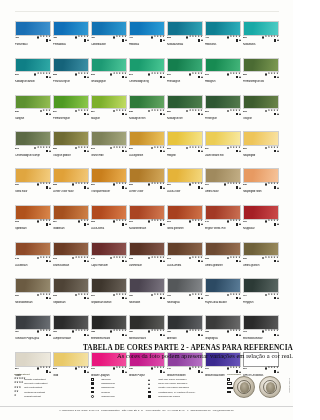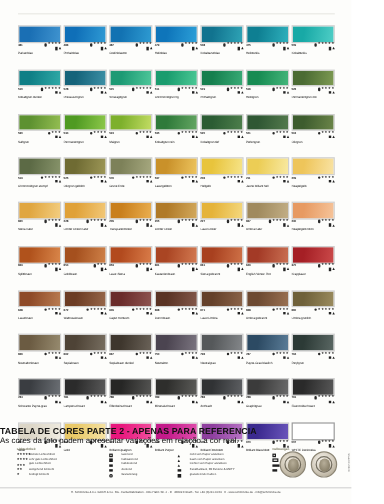--- a/index.html
+++ b/index.html
@@ -84,21 +84,21 @@
     font-size:2.6px;
     line-height:3.2px;
     color:#141414;
     white-space:nowrap;
     overflow:hidden;
     text-overflow:clip;
     letter-spacing:-0.08px;
   }
   
   #titleblock{
-    position:absolute;left:0;top:355px;width:293px;text-align:left;
+    position:absolute;left:0;top:343px;width:293px;text-align:right;font-family:Liberation Serif, serif;
   }
   #t1{
     font-size:7.3px;font-weight:bold;color:#111;letter-spacing:0.1px;
     line-height:9px;
   }
   #t2{
     font-size:6.6px;color:#111;line-height:8.4px;
   }
   
   #legend{

